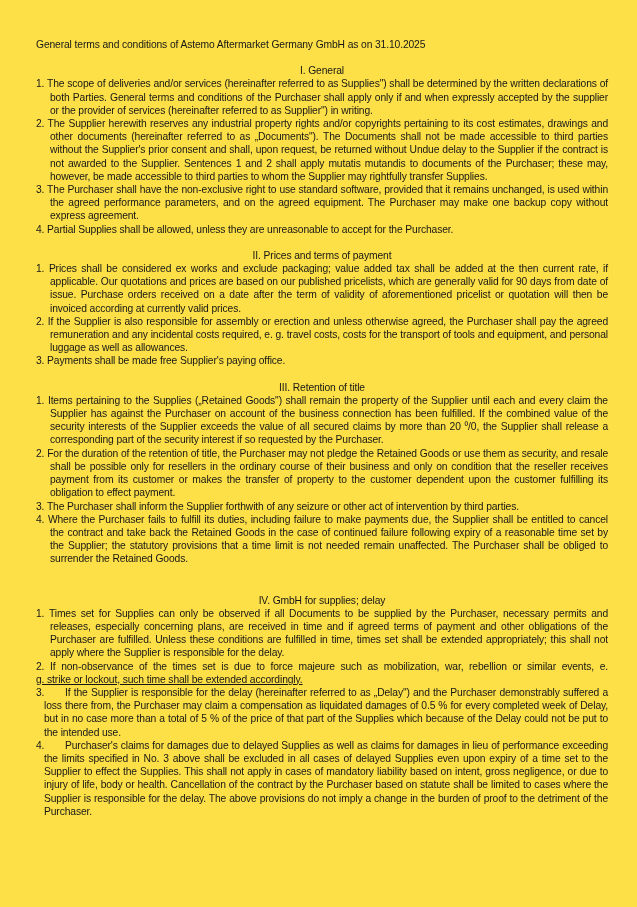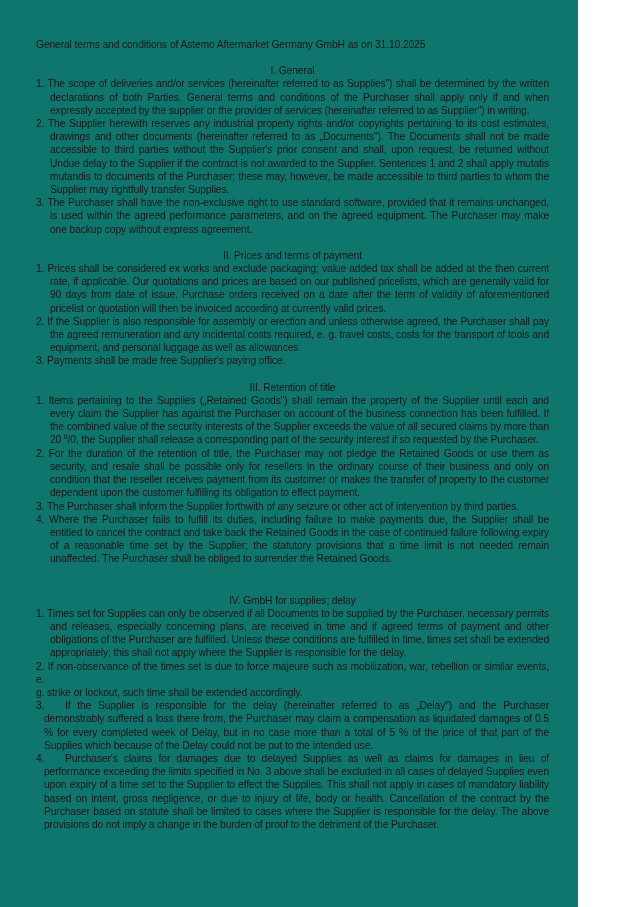--- a/index.html
+++ b/index.html
@@ -2,25 +2,25 @@
 <html><head>
 <meta charset="utf-8">
 <style>
   html, body {
     margin: 0;
     padding: 0;
     background: #ffffff;
   }
   .page {
     position: relative;
-    width: 578px;
+    width: 637px;
     height: 907px;
     box-sizing: border-box;
     padding: 38px 29px 0 36px;
-    background: #0f766e;
+    background: #fde047;
     font-family: "Liberation Sans", sans-serif;
     font-size: 10.3px;
     line-height: 13.2px;
     letter-spacing: -0.12px;
     color: #161616;
     overflow: hidden;
   }
   .doc-title {
     margin: 0 0 13px 0;
   }
@@ -51,33 +51,35 @@
     width: 29px;
     text-indent: 0;
   }
   p.split-first {
     text-align: justify;
     text-align-last: justify;
   }
   p.split-rest {
     margin: 0;
     text-align: left;
+    text-decoration: underline;
   }
 </style>
 </head>
 <body>
 
 <div class="page">
   <div class="doc-title">General terms and conditions of Astemo Aftermarket Germany GmbH as on 31.10.2025</div>
   <div id="sections">
       <div class="section">
         <div class="section-heading">I. General</div>
         <p class="item hang"><span class="num">1.</span> <span class="txt">The scope of deliveries and/or services (hereinafter referred to as Supplies") shall be determined by the written declarations of both Parties. General terms and conditions of the Purchaser shall apply only if and when expressly accepted by the supplier or the provider of services (hereinafter referred to as Supplier") in writing.</span></p>
         <p class="item hang"><span class="num">2.</span> <span class="txt">The Supplier herewith reserves any industrial property rights and/or copyrights pertaining to its cost estimates, drawings and other documents (hereinafter referred to as „Documents"). The Documents shall not be made accessible to third parties without the Supplier's prior consent and shall, upon request, be returned without Undue delay to the Supplier if the contract is not awarded to the Supplier. Sentences 1 and 2 shall apply mutatis mutandis to documents of the Purchaser; these may, however, be made accessible to third parties to whom the Supplier may rightfully transfer Supplies.</span></p>
         <p class="item hang"><span class="num">3.</span> <span class="txt">The Purchaser shall have the non-exclusive right to use standard software, provided that it remains unchanged, is used within the agreed performance parameters, and on the agreed equipment. The Purchaser may make one backup copy without express agreement.</span></p>
+        <p class="item hang"><span class="num">4.</span> <span class="txt">Partial Supplies shall be allowed, unless they are unreasonable to accept for the Purchaser.</span></p>
       </div>
       <div class="section">
         <div class="section-heading">II. Prices and terms of payment</div>
         <p class="item hang"><span class="num">1.</span> <span class="txt">Prices shall be considered ex works and exclude packaging; value added tax shall be added at the then current rate, if applicable. Our quotations and prices are based on our published pricelists, which are generally valid for 90 days from date of issue. Purchase orders received on a date after the term of validity of aforementioned pricelist or quotation will then be invoiced according at currently valid prices.</span></p>
         <p class="item hang"><span class="num">2.</span> <span class="txt">If the Supplier is also responsible for assembly or erection and unless otherwise agreed, the Purchaser shall pay the agreed remuneration and any incidental costs required, e. g. travel costs, costs for the transport of tools and equipment, and personal luggage as well as allowances.</span></p>
         <p class="item hang"><span class="num">3.</span> <span class="txt">Payments shall be made free Supplier's paying office.</span></p>
       </div>
       <div class="section">
         <div class="section-heading">III. Retention of title</div>
         <p class="item hang"><span class="num">1.</span> <span class="txt">Items pertaining to the Supplies („Retained Goods") shall remain the property of the Supplier until each and every claim the Supplier has against the Purchaser on account of the business connection has been fulfilled. If the combined value of the security interests of the Supplier exceeds the value of all secured claims by more than 20 ⁰/0, the Supplier shall release a corresponding part of the security interest if so requested by the Purchaser.</span></p>

